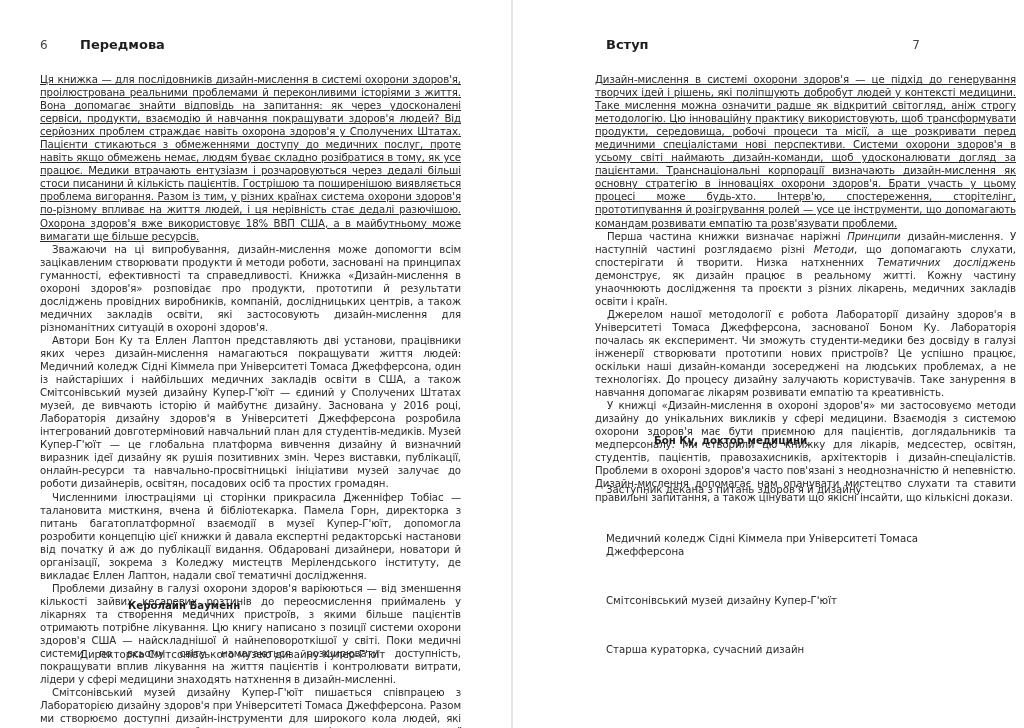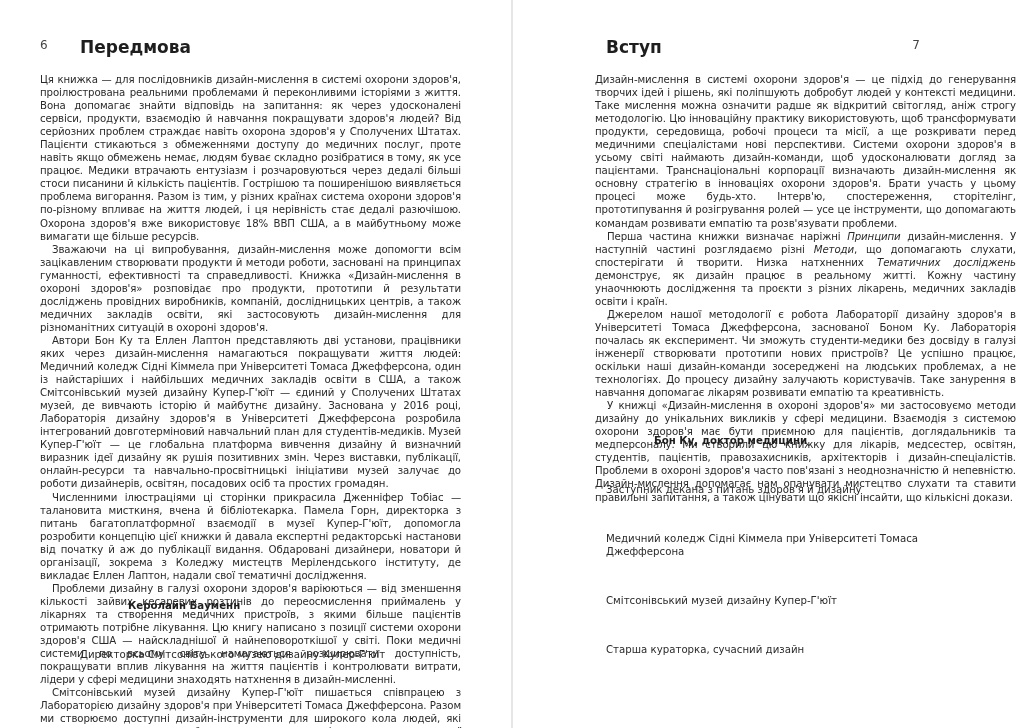--- a/index.html
+++ b/index.html
@@ -7,28 +7,28 @@
     width:1024px; height:728px; overflow:hidden; background:#ffffff;
     font-family:"DejaVu Sans", sans-serif; color:#2a2a2a; position:relative;
   }
   .spread { position:absolute; inset:0; display:flex; }
   .page { position:relative; width:511px; height:728px; background:#fff; }
   .gutter { width:2px; height:728px; background:#e6e6e6; }
   .page-right { width:445px; }
   .pnum { position:absolute; top:38px; font-size:12px; color:#444; font-weight:normal; }
   .pnum-left { left:40px; }
   .pnum-right { right:38px; }
-  .ptitle { position:absolute; top:37px; font-size:17px; font-weight:bold; color:#1e1e1e; margin:0; }
+  .ptitle { position:absolute; top:37px; font-size:13px; font-weight:bold; color:#1e1e1e; margin:0; }
   .ptitle-left { left:80px; }
   .ptitle-right { left:93px; }
   .body { position:absolute; font-size:10.2px; line-height:13.05px; text-align:justify; color:#2a2a2a; letter-spacing:-0.1px; }
   .body-left { left:40px; top:73px; width:421px; }
   .body-right { left:53px; top:73px; width:421px;margin-left:29px; }
   .body p { margin:0; text-indent:12px; hyphens:manual; }
-  .body p.first { text-indent:0; }
+  .body p.first { text-indent:0;text-decoration:underline; }
   .body em { font-style:italic; }
   .sig { position:absolute; font-size:10.2px; line-height:13px; color:#2a2a2a; }
   .sig-left { left:80px; top:599px; }
   .sig-right { left:93px; top:434px; }
   .sig .name { font-weight:bold; display:block; color:#1e1e1e;padding-left:48px; }
   .sig .line { display:block;margin-top:36px; }
   .sig-block + .sig-block { margin-top:13px; }
 </style>
 </head>
 <body>

